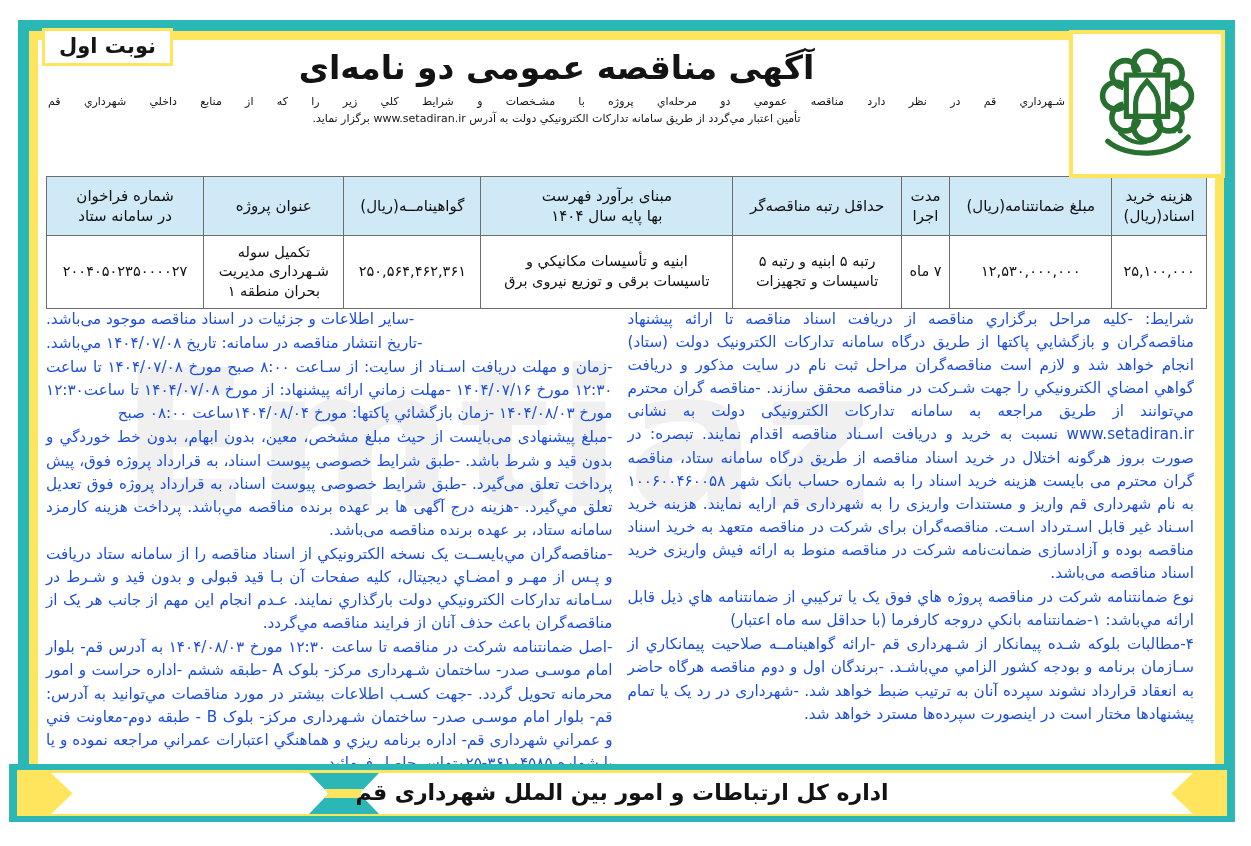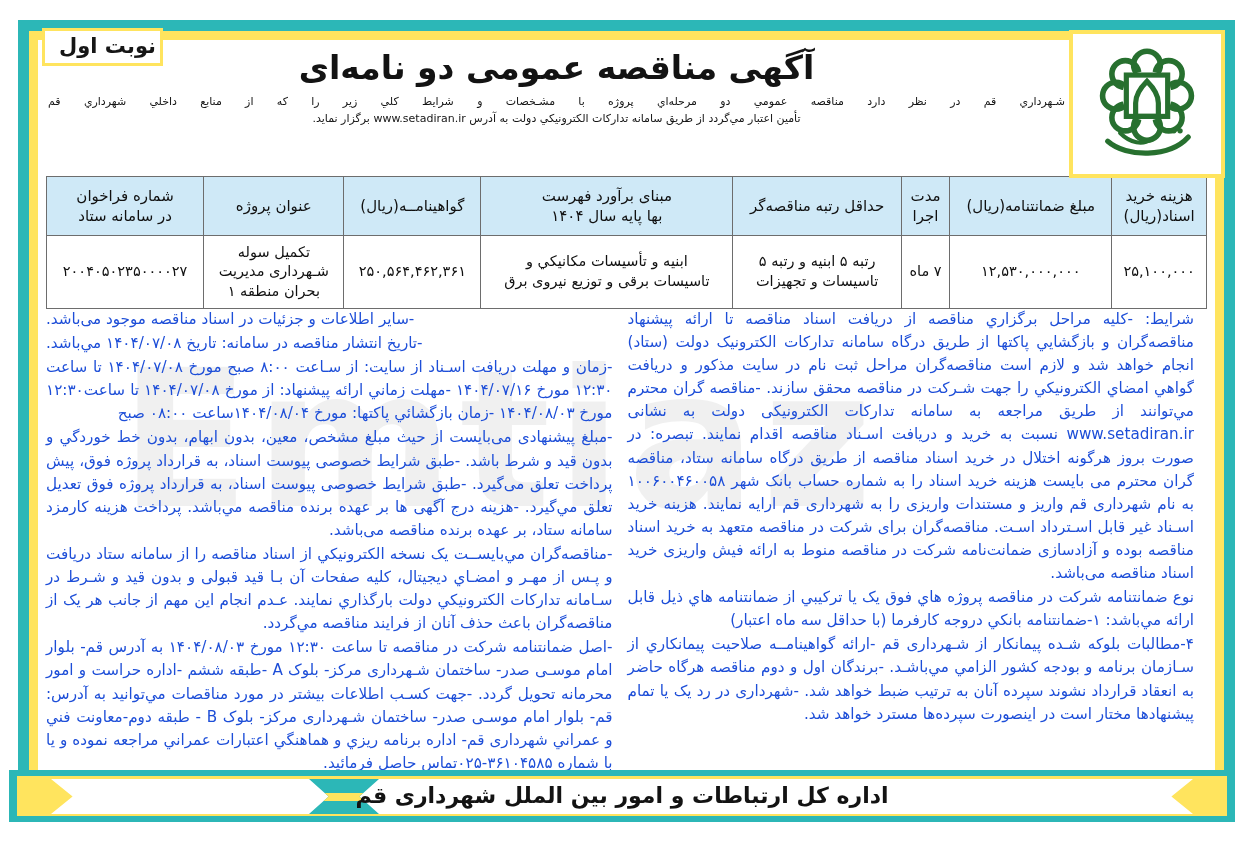--- a/index.html
+++ b/index.html
@@ -36,21 +36,21 @@
     font-size:190px;font-weight:bold;color:#000;opacity:.055;
     letter-spacing:6px;pointer-events:none;direction:ltr;
     font-family:"DejaVu Sans",sans-serif;
   }
 
   
   .badge-nobat{
     position:absolute;left:42px;top:28px;
     background:#ffffff;
     border:3px solid #ffe45e;
-    padding:2px 4px 4px 14px;
+    padding:2px 14px 4px 14px;
     font-size:21px;font-weight:bold;color:#161616;
     z-index:6;line-height:1.25;text-align:center;
   }
   .logo-box{
     position:absolute;right:26px;top:30px;width:148px;height:140px;
     background:#ffffff;border:4px solid #ffe45e;z-index:6;
     display:flex;align-items:center;justify-content:center;
   }
   .logo-box svg{display:block;}
 
@@ -93,21 +93,21 @@
     font-size:15.2px;line-height:1.52;color:#1d4ed8;
     text-align:justify;text-align-last:right;
   }
   .col.right{right:13px;}
   .col.left{left:0;}
   .col p{margin:0 0 1px 0;}
   .col .ltr{direction:ltr;unicode-bidi:embed;display:inline-block;}
 
   
   .ribbon-wrap{
-    position:absolute;left:9px;right:16px;bottom:24px;height:52px;z-index:7;padding-left:10px;
+    position:absolute;left:9px;right:16px;bottom:24px;height:58px;z-index:7;padding-left:10px;
   }
   .ribbon-teal{position:absolute;inset:0;background:#2cb7b7;}
   .ribbon-yellow{position:absolute;left:8px;right:8px;top:6px;bottom:6px;background:#ffe45e;}
   .ribbon-white{
     position:absolute;left:96px;right:96px;top:9px;bottom:8px;background:#ffffff;
   }
   .ribbon-notch-l,.ribbon-notch-r{
     position:absolute;top:9px;bottom:8px;width:54px;background:#ffffff;
   }
   .ribbon-notch-l{left:42px;clip-path:polygon(100% 0,100% 100%,0 100%,40% 50%,0 0);}

